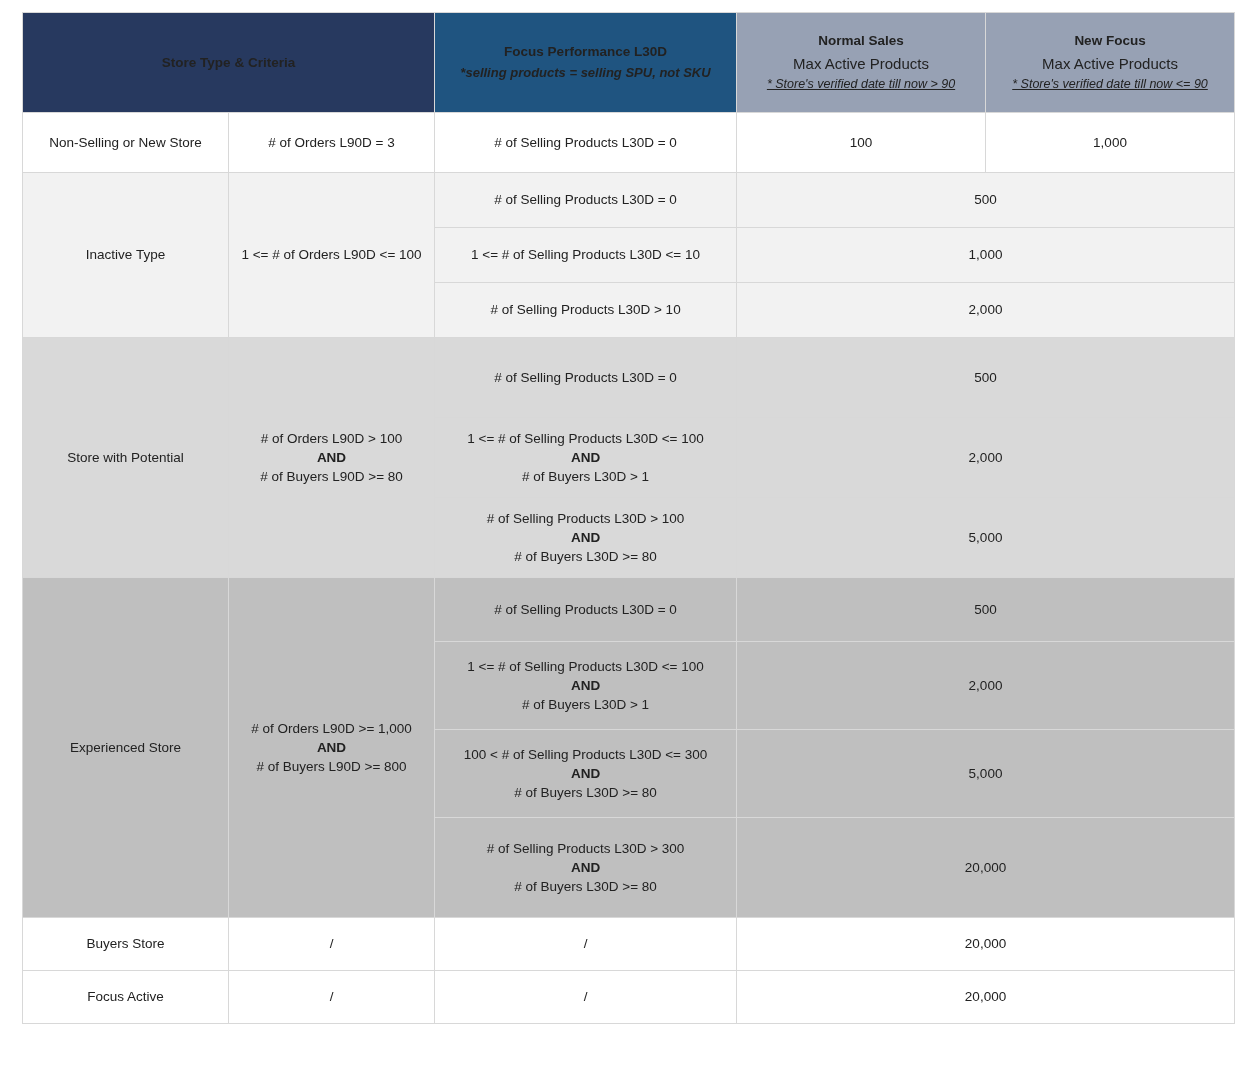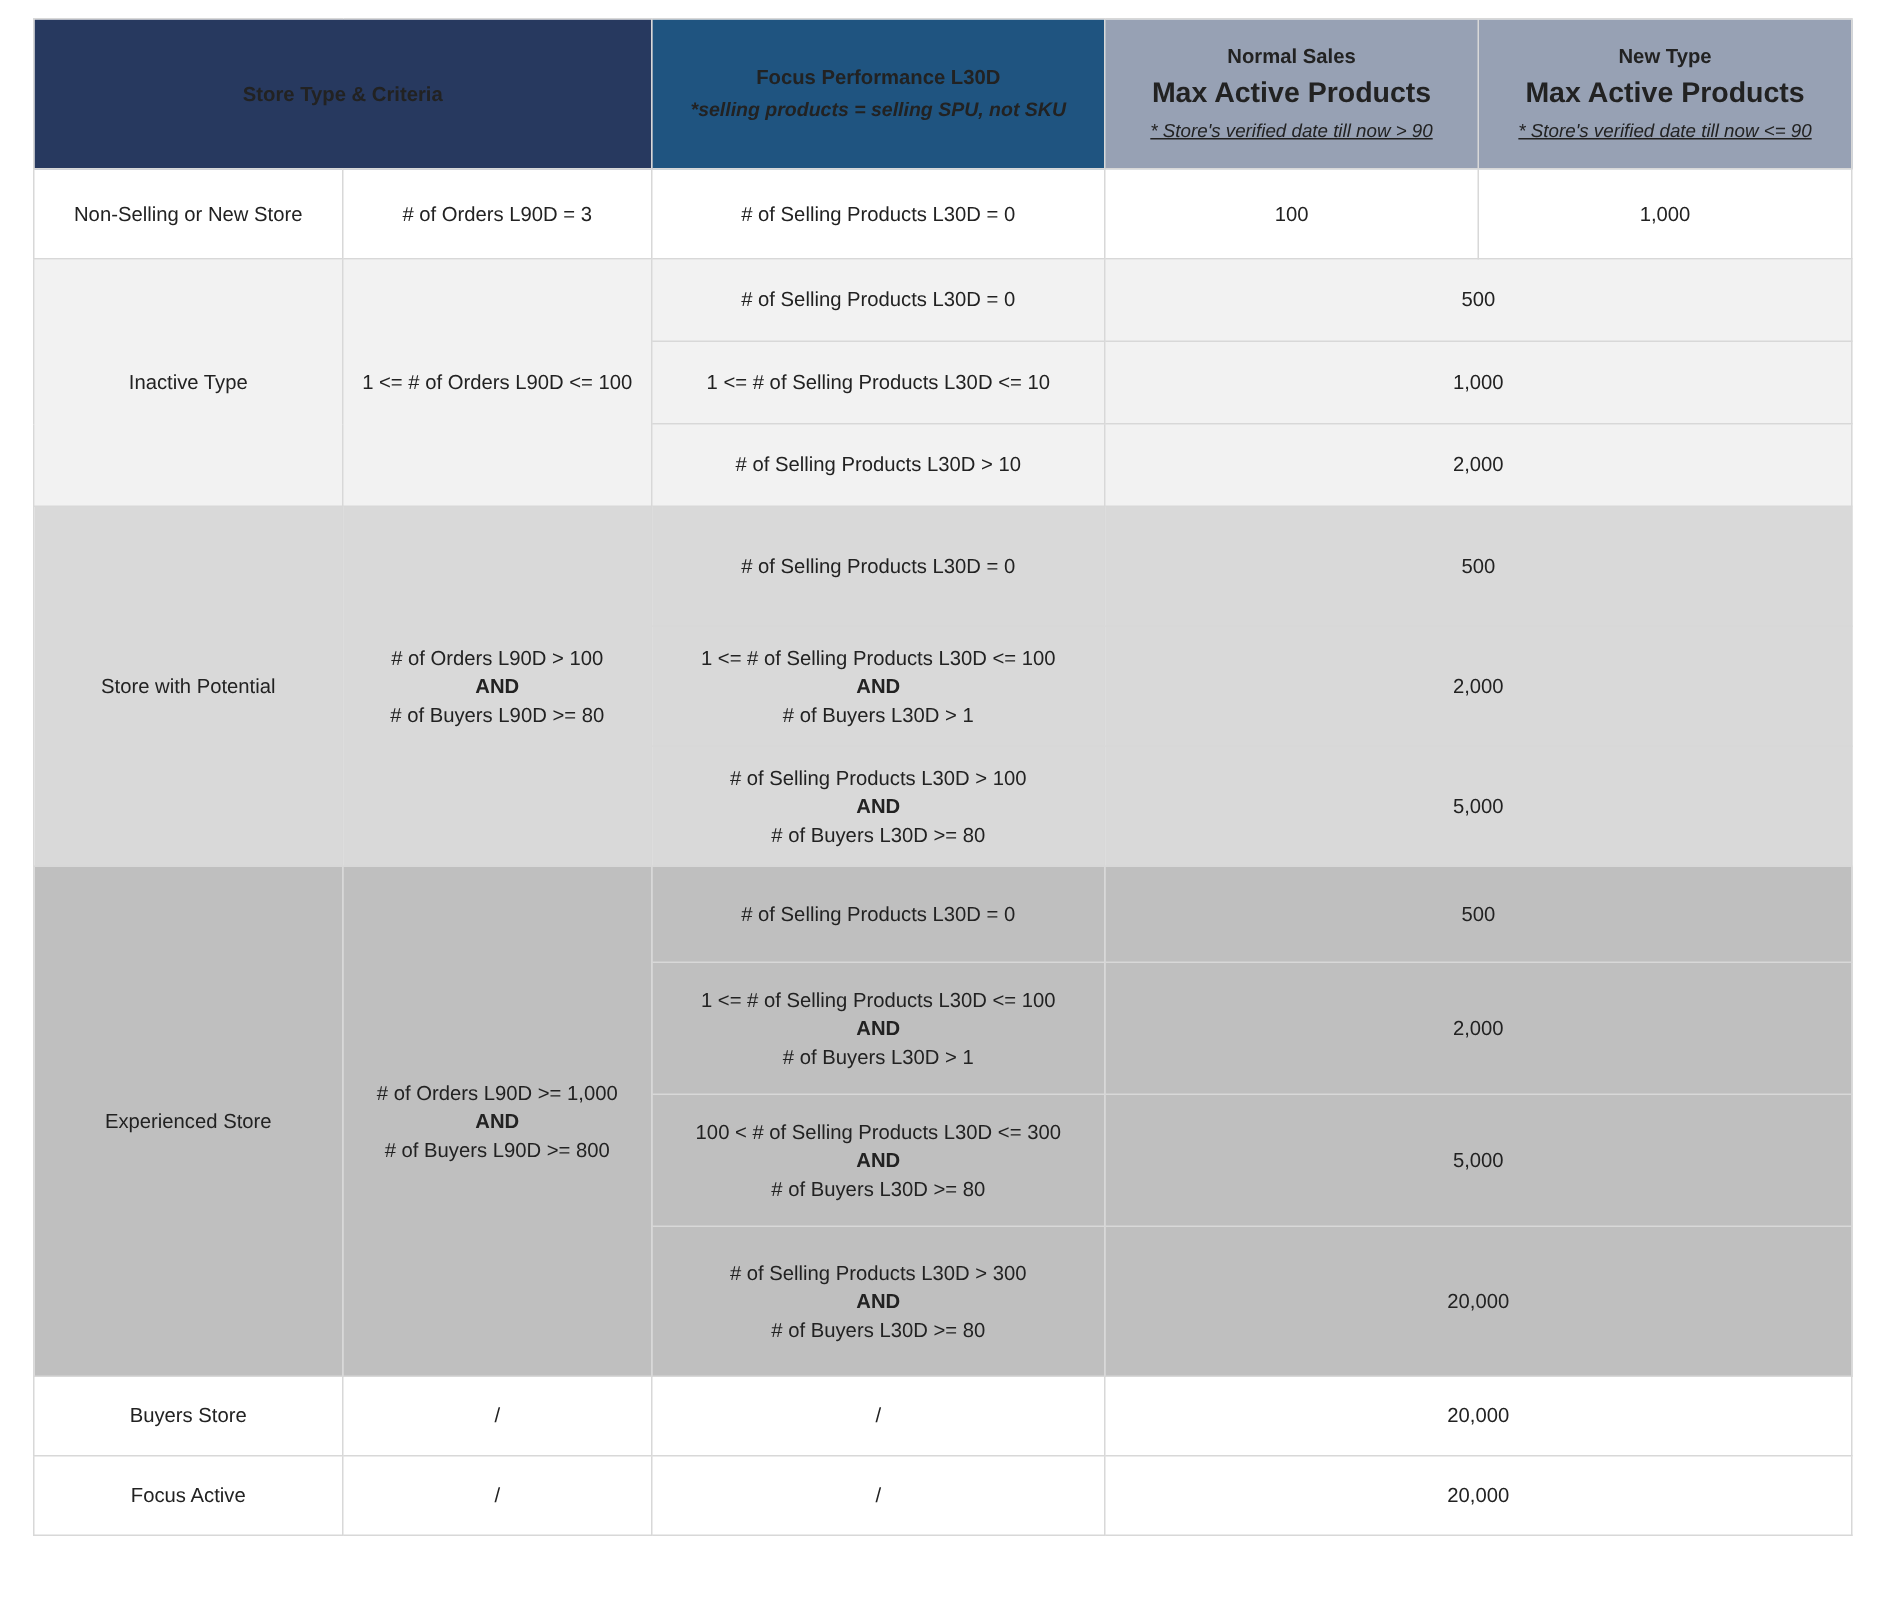--- a/index.html
+++ b/index.html
@@ -49,22 +49,22 @@
     font-size: 13.5px;
   }
   th.h-light {
     background: #97a1b4;
     color: #ffffff;
     font-weight: bold;
     height: 100px;
     font-size: 13.5px;
   }
   th .sub {
-    font-weight: bold;
-    font-size: 19px;
+    font-weight: normal;
+    font-size: 15px;
     display: block;
     margin-top: 3px;
   }
   th .sub-italic {
     font-weight: normal;
     font-style: italic;
     font-size: 12.5px;
     text-decoration: underline;
     display: block;
     margin-top: 2px;
@@ -115,21 +115,21 @@
         <th class="h-mid">
           <span>Focus Performance L30D</span>
           <span class="title-italic">*selling products = selling SPU, not SKU</span>
         </th>
         <th class="h-light">
           <span>Normal Sales</span>
           <span class="sub">Max Active Products</span>
           <span class="sub-italic">* Store's verified date till now &gt; 90</span>
         </th>
         <th class="h-light">
-          <span>New Type</span>
+          <span>New Focus</span>
           <span class="sub">Max Active Products</span>
           <span class="sub-italic">* Store's verified date till now &lt;= 90</span>
         </th>
       </tr>
     </thead>
     <tbody>
 
       <tr class="band-white" style="height:60px;">
         <td class="label">Non-Selling or New Store</td>
         <td># of Orders L90D = 3</td>

